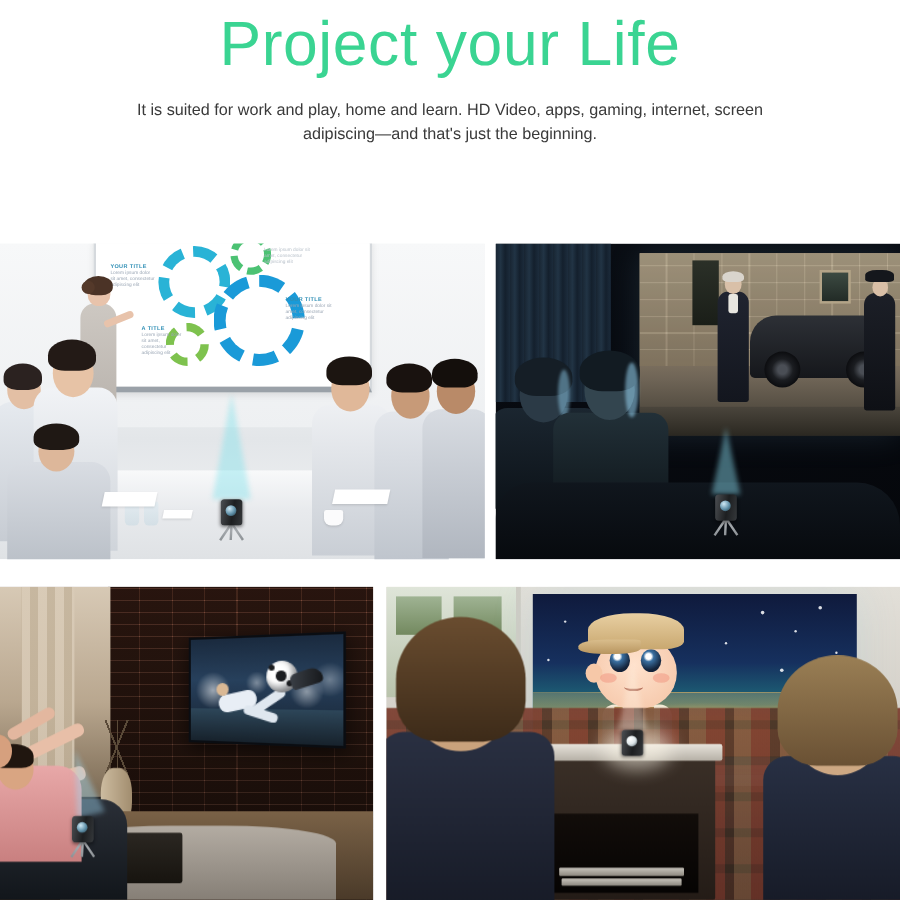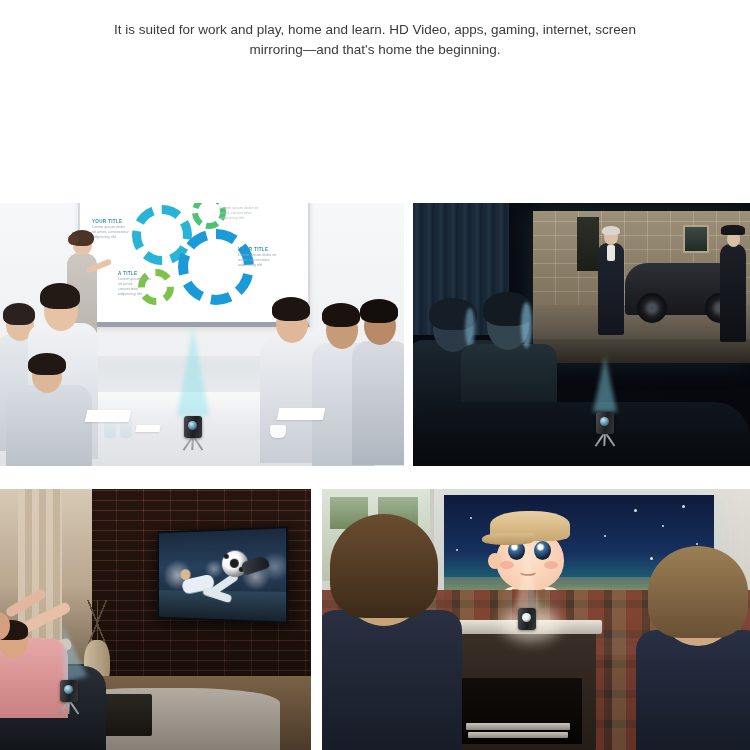--- a/index.html
+++ b/index.html
@@ -488,21 +488,22 @@
     position:absolute; border-radius:50%;
     filter:blur(7px); pointer-events:none;
   }
 </style>
 </head>
 <body>
 
 <div class="page">
 
   <div class="header">
-    <div class="body-copy">It is suited for work and play, home and learn. HD Video, apps, gaming, internet, screen mirroring—and that's home the beginning.</div>
+    <div class="title">Project your Life</div>
+    <div class="body-copy">It is suited for work and play, home and learn. HD Video, apps, gaming, internet, screen adipiscing—and that's just the beginning.</div>
   </div>
 
   <div class="gallery">
 
     <div class="panel panel-meeting">
       <div class="meeting-bg"></div>
       <div class="meeting-wall"></div>
 
       <div class="screen-frame">
         <div class="screen-inner">

